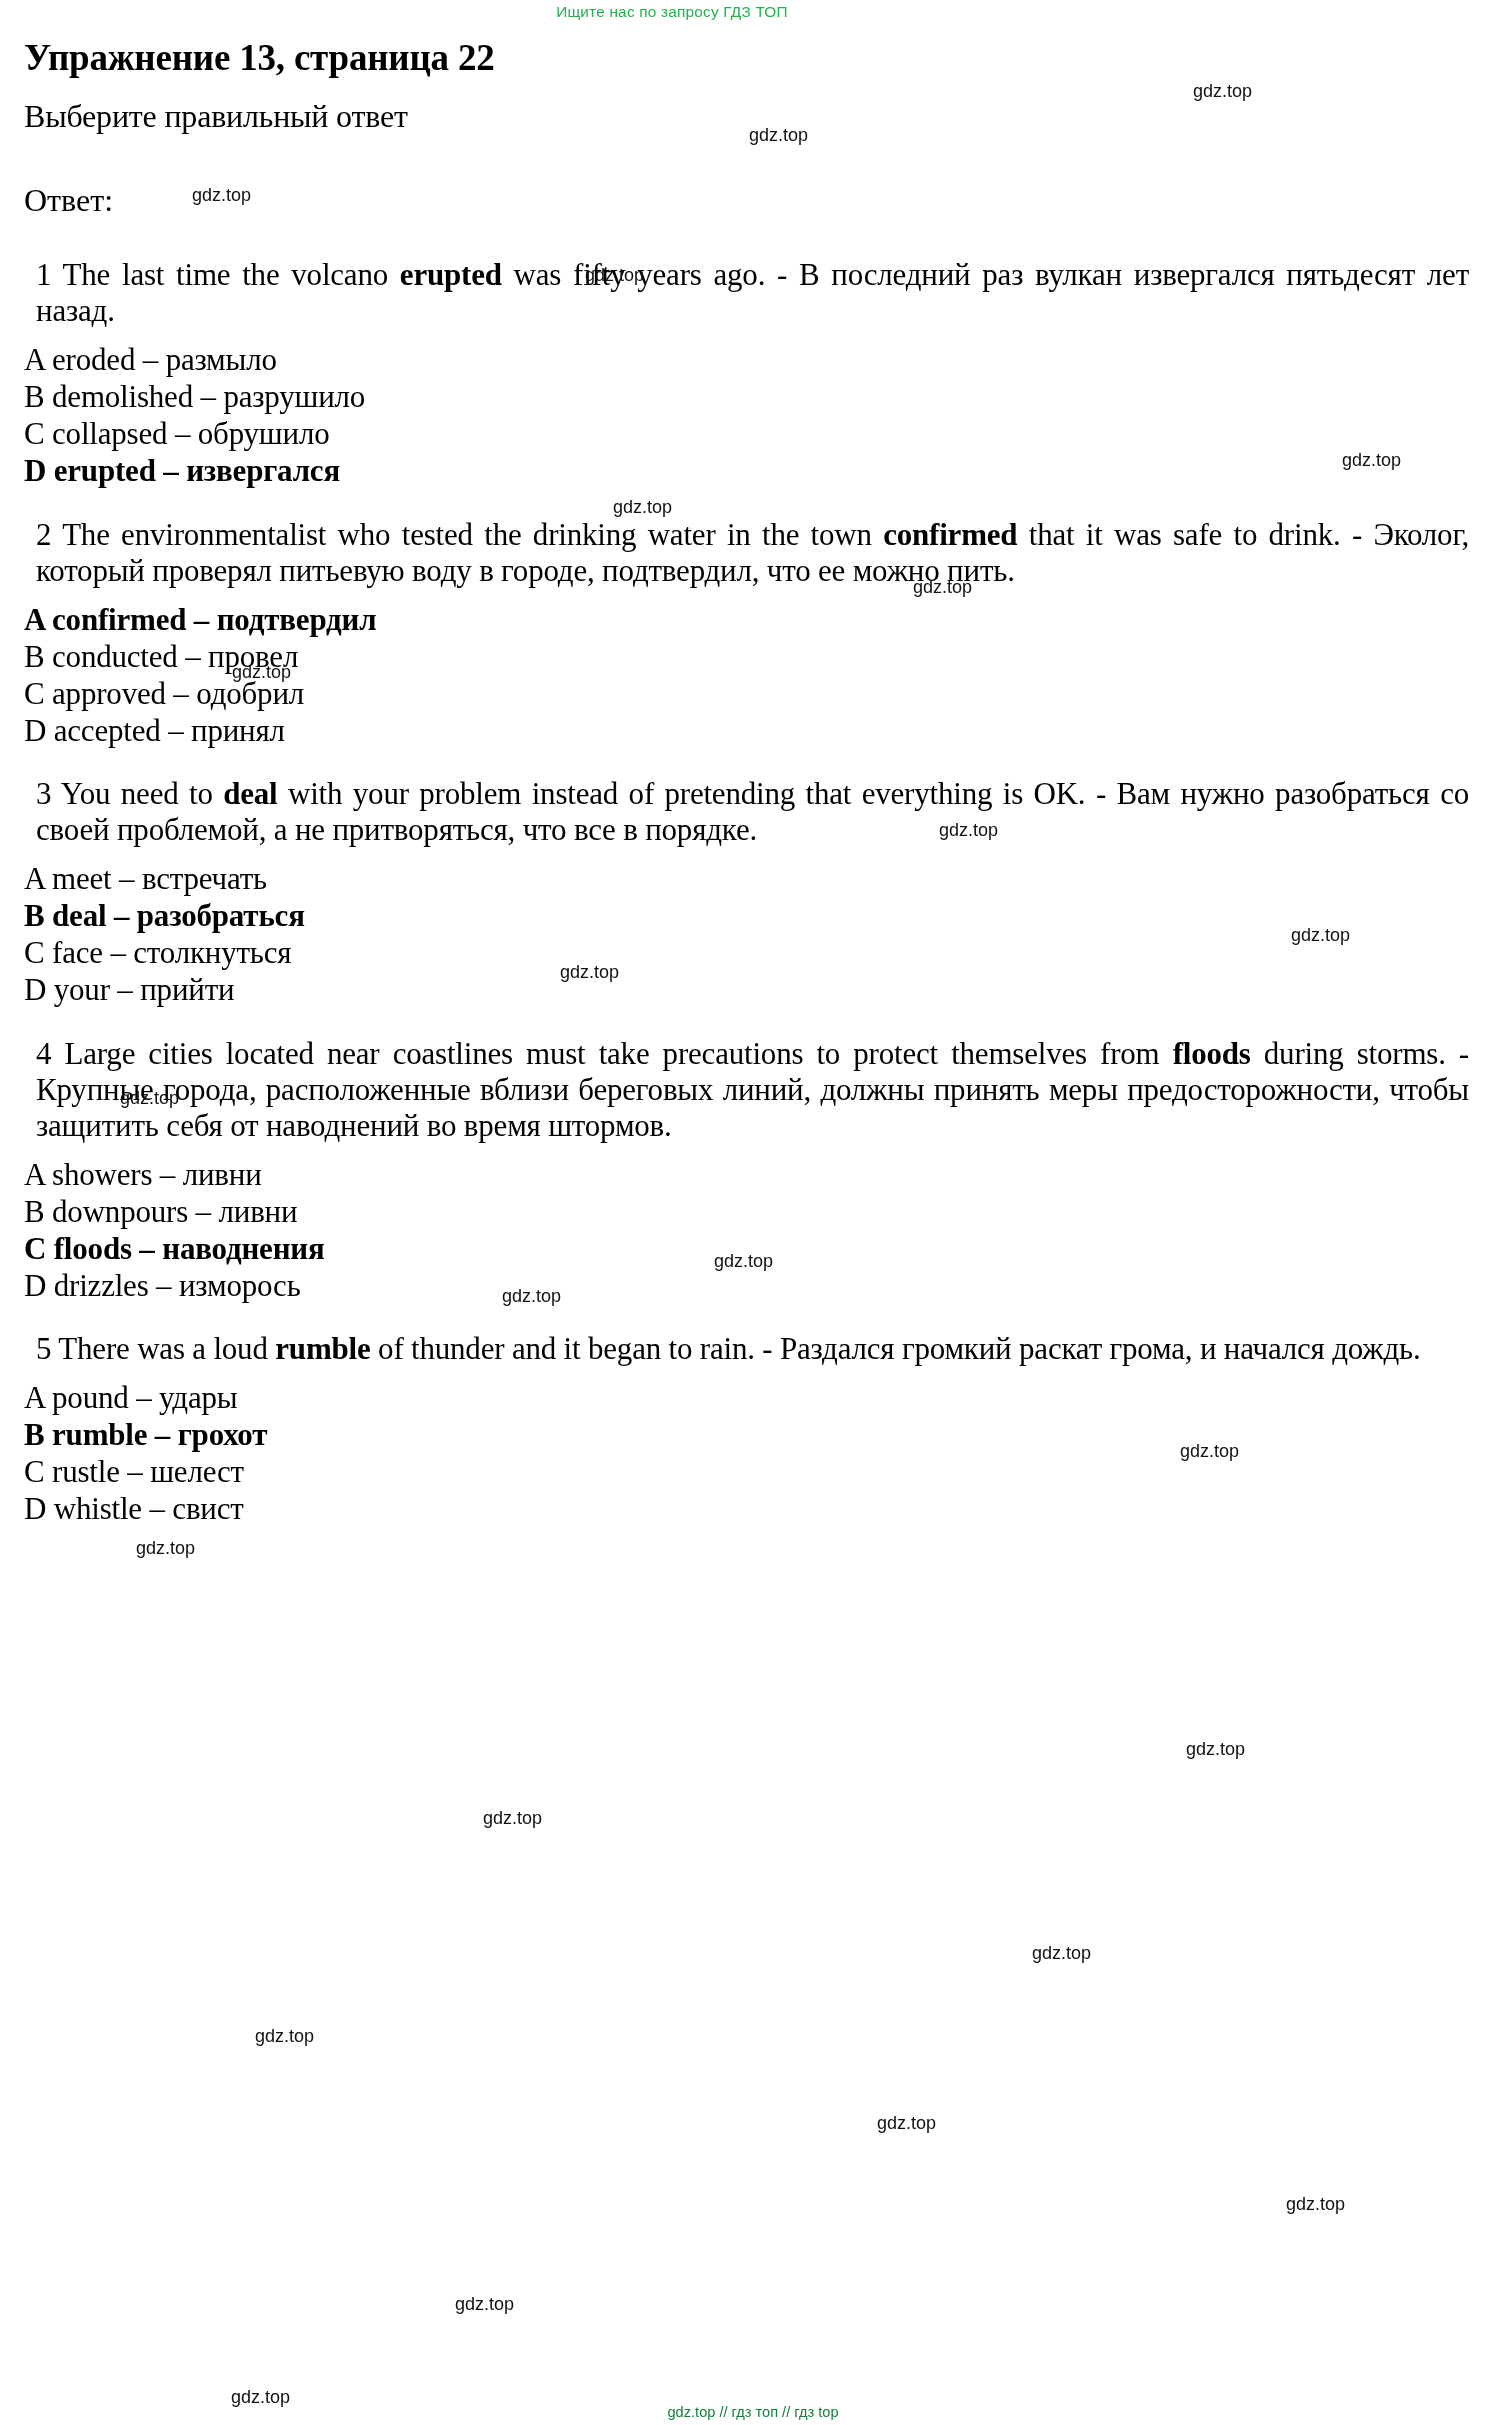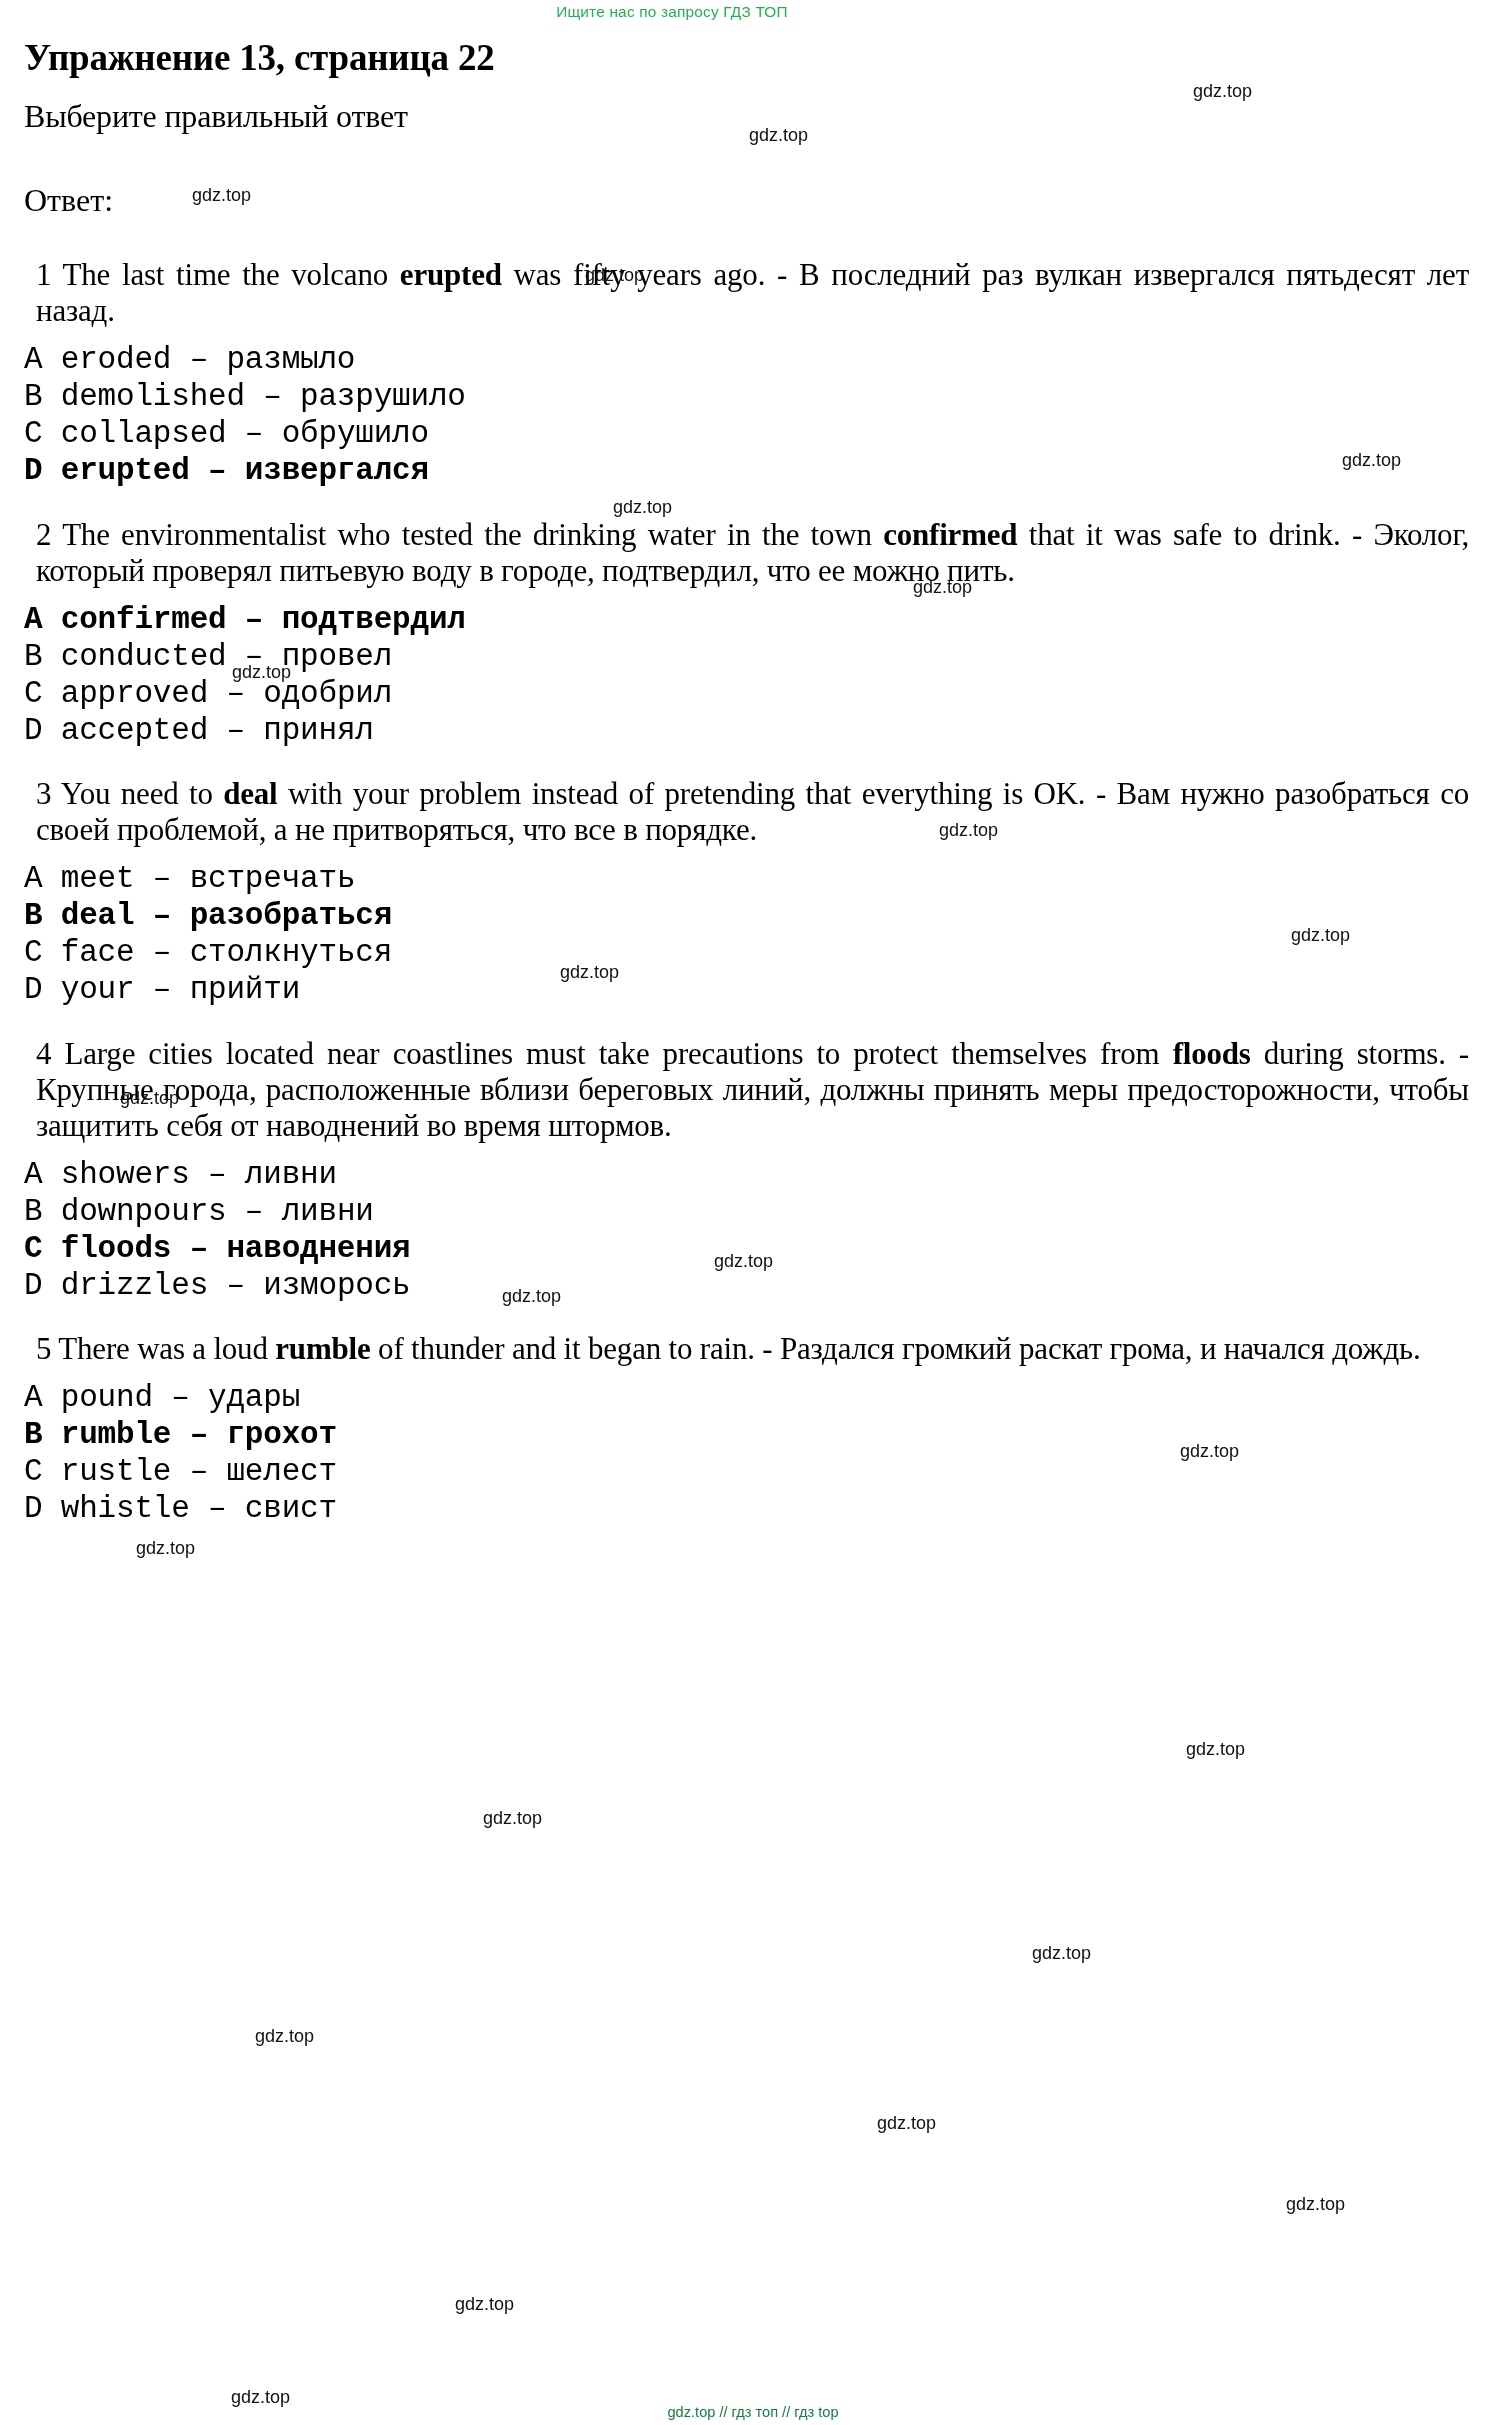--- a/index.html
+++ b/index.html
@@ -77,21 +77,20 @@
   .qtext b { font-weight: bold; }
 
   .options {
     margin-top: 1.6px;
   }
   .opt {
     font-size: 31px;
     line-height: 37px;
     letter-spacing: -0.2px;
     white-space: nowrap;
-    font-family: Liberation Mono, monospace;
   }
   .opt.correct { font-weight: bold; }
 
   
   .wm {
     position: absolute;
     font-family: "Liberation Sans", "DejaVu Sans", sans-serif;
     font-size: 18px;
     color: #111111;
     white-space: nowrap;

